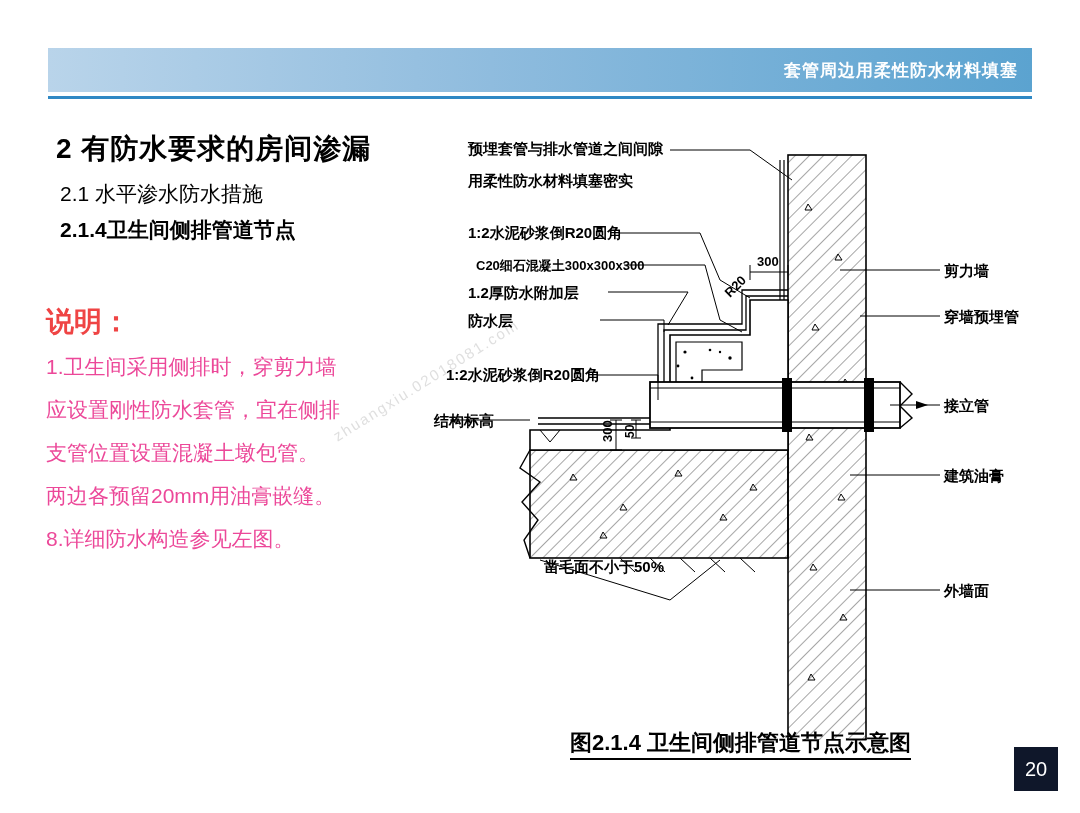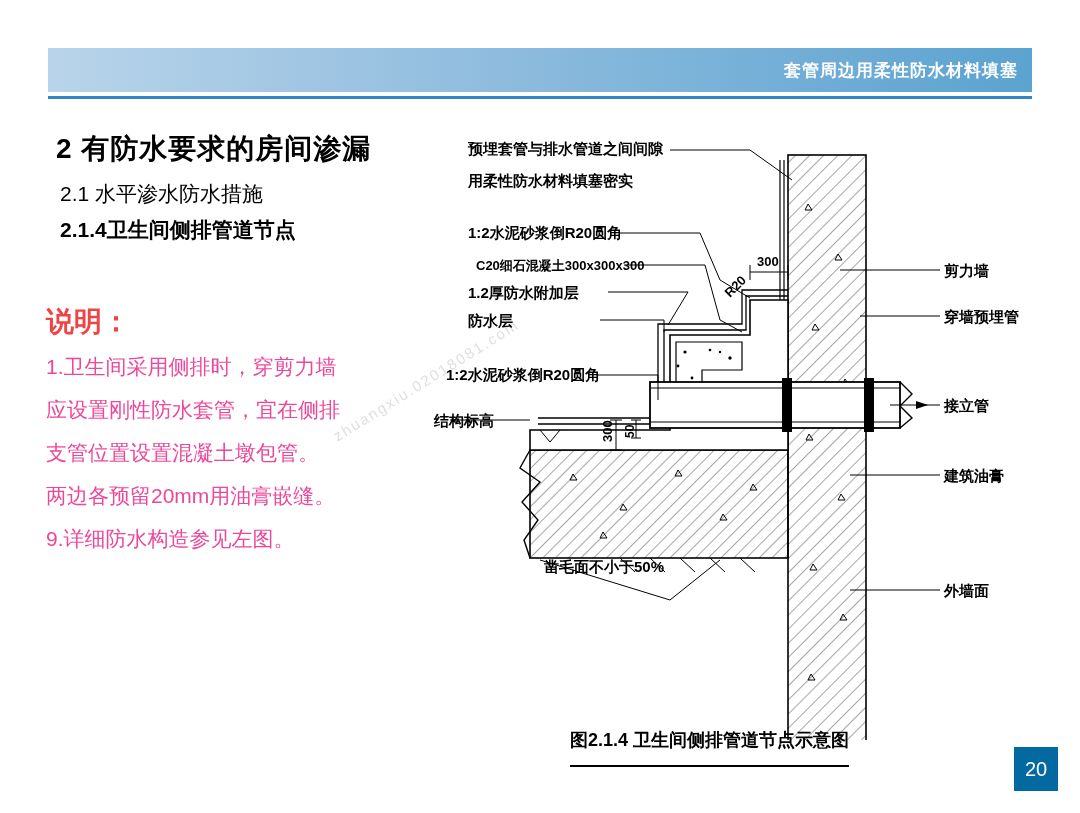--- a/index.html
+++ b/index.html
@@ -121,36 +121,36 @@
     font-weight: bold;
   }
   .drawing svg {
     display: block;
   }
 
   .fig-caption {
     position: absolute;
     left: 570px;
     top: 728px;
-    font-size: 18px;
+    font-size: 22px;
     font-weight: bold;
     color: #000000;
     border-bottom: 2px solid #000000;
-    padding-bottom: 13px;
+    padding-bottom: 0;
     white-space: nowrap;
   }
 
   
   .page-box {
     position: absolute;
     right: 22px;
     bottom: 22px;
     width: 44px;
     height: 44px;
-    background: #0369a1;
+    background: #0f172a;
     color: #ffffff;
     font-size: 20px;
     display: flex;
     align-items: center;
     justify-content: center;
   }
 
   text {
     font-family: "Liberation Sans", sans-serif;
   }
@@ -168,21 +168,21 @@
   <div class="title-main">2 有防水要求的房间渗漏</div>
   <div class="title-sub1">2.1 水平渗水防水措施</div>
   <div class="title-sub2">2.1.4卫生间侧排管道节点</div>
 
   <div class="notes-label">说明：</div>
   <div class="notes-body">
     <p>1.卫生间采用侧排时，穿剪力墙</p>
     <p>应设置刚性防水套管，宜在侧排</p>
     <p>支管位置设置混凝土墩包管。</p>
     <p>两边各预留20mm用油膏嵌缝。</p>
-    <p>9.详细防水构造参见左图。</p>
+    <p>8.详细防水构造参见左图。</p>
   </div>
 
   <div class="watermark">zhuangxiu.02018081.com</div>
 
   <div class="drawing">
     <svg width="620" height="620" viewBox="0 0 620 620" xmlns="http://www.w3.org/2000/svg">
       <defs>
         <pattern id="hatchWall" width="10" height="10" patternUnits="userSpaceOnUse" patternTransform="rotate(45)">
           <line x1="0" y1="0" x2="0" y2="10" stroke="#000000" stroke-width="0.7"></line>
         </pattern>

